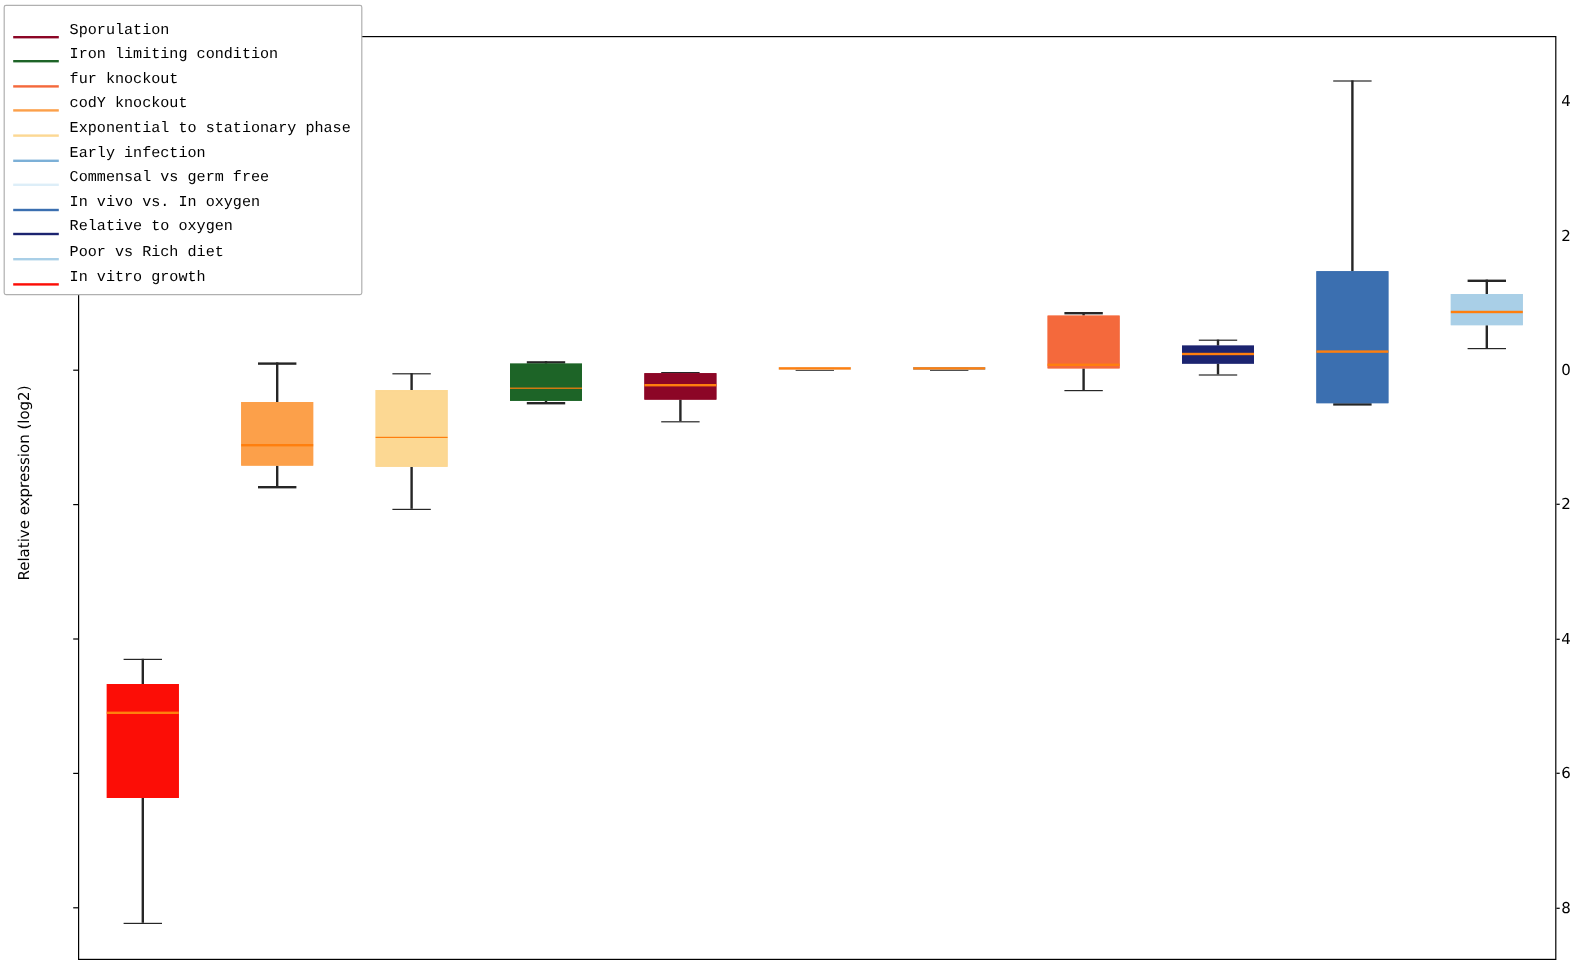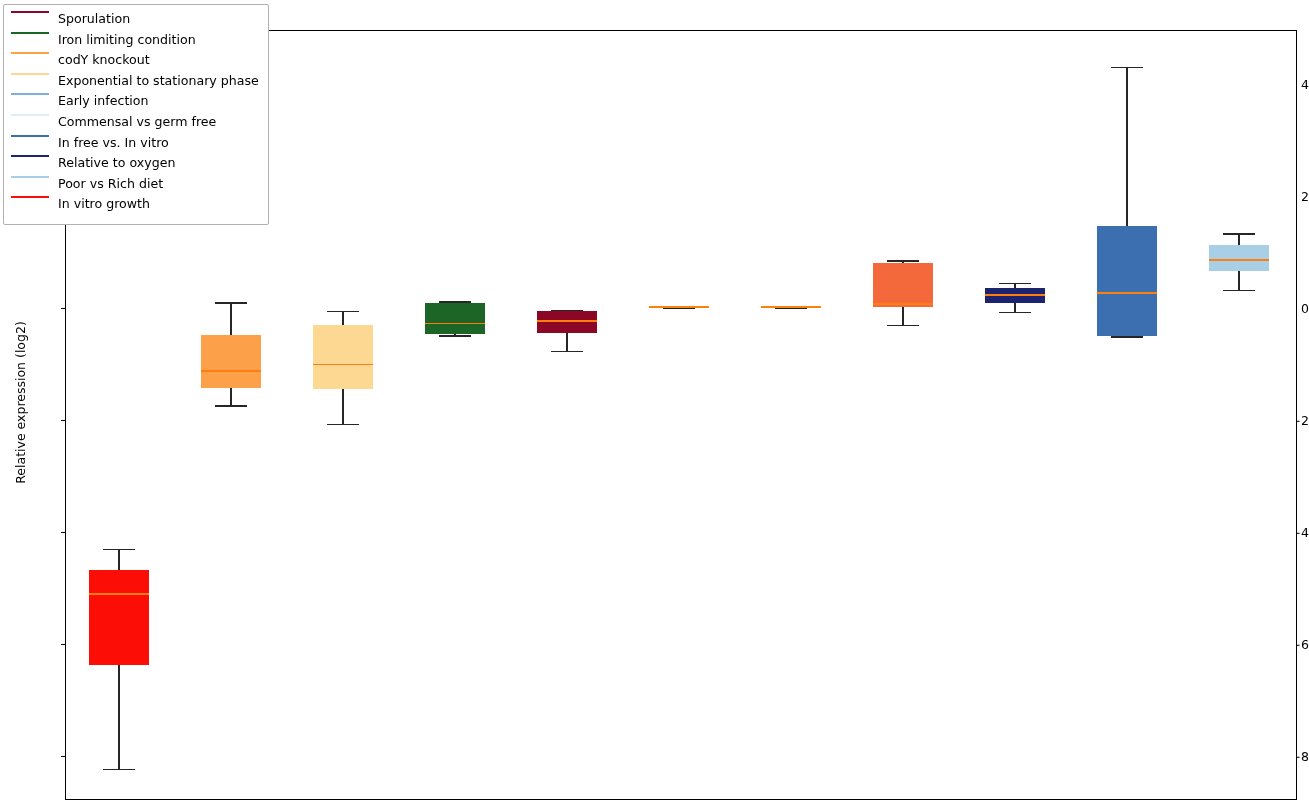--- a/index.html
+++ b/index.html
@@ -81,22 +81,23 @@
     left: 3px;
     top: 4px;
     background: #ffffff;
     border: 1px solid #b0b0b0;
     border-radius: 2px;
     padding: 6px 9px 7px 7px;
     box-sizing: border-box;
   }
   .legend-row {
     display: flex;
-    align-items: flex-start;
+    align-items: flex-end;
     height: 20.6px;
+    font-family: Liberation Mono, monospace;
   }
   .legend-swatch {
     width: 38px;
     height: 0;
     border-top-width: 2.4px;
     border-top-style: solid;
     margin-right: 9px;
     flex: 0 0 auto;
   }
   .legend-text {
@@ -226,38 +227,42 @@
   <div id="legend">
       <div class="legend-row">
         <span class="legend-swatch" style="border-top-color: rgb(140, 6, 38);"></span>
         <span class="legend-text">Sporulation</span>
       </div>
       <div class="legend-row">
         <span class="legend-swatch" style="border-top-color: rgb(29, 100, 39);"></span>
         <span class="legend-text">Iron limiting condition</span>
       </div>
       <div class="legend-row">
+        <span class="legend-swatch" style="border-top-color: rgb(244, 105, 60);"></span>
+        <span class="legend-text">fur knockout</span>
+      </div>
+      <div class="legend-row">
         <span class="legend-swatch" style="border-top-color: rgb(252, 160, 74);"></span>
         <span class="legend-text">codY knockout</span>
       </div>
       <div class="legend-row">
         <span class="legend-swatch" style="border-top-color: rgb(252, 216, 147);"></span>
         <span class="legend-text">Exponential to stationary phase</span>
       </div>
       <div class="legend-row">
         <span class="legend-swatch" style="border-top-color: rgb(124, 176, 215);"></span>
         <span class="legend-text">Early infection</span>
       </div>
       <div class="legend-row">
         <span class="legend-swatch" style="border-top-color: rgb(221, 238, 248);"></span>
         <span class="legend-text">Commensal vs germ free</span>
       </div>
       <div class="legend-row">
         <span class="legend-swatch" style="border-top-color: rgb(59, 111, 176);"></span>
-        <span class="legend-text">In free vs. In vitro</span>
+        <span class="legend-text">In vivo vs. In oxygen</span>
       </div>
       <div class="legend-row">
         <span class="legend-swatch" style="border-top-color: rgb(28, 36, 112);"></span>
         <span class="legend-text">Relative to oxygen</span>
       </div>
       <div class="legend-row">
         <span class="legend-swatch" style="border-top-color: rgb(169, 207, 231);"></span>
         <span class="legend-text">Poor vs Rich diet</span>
       </div>
       <div class="legend-row">

